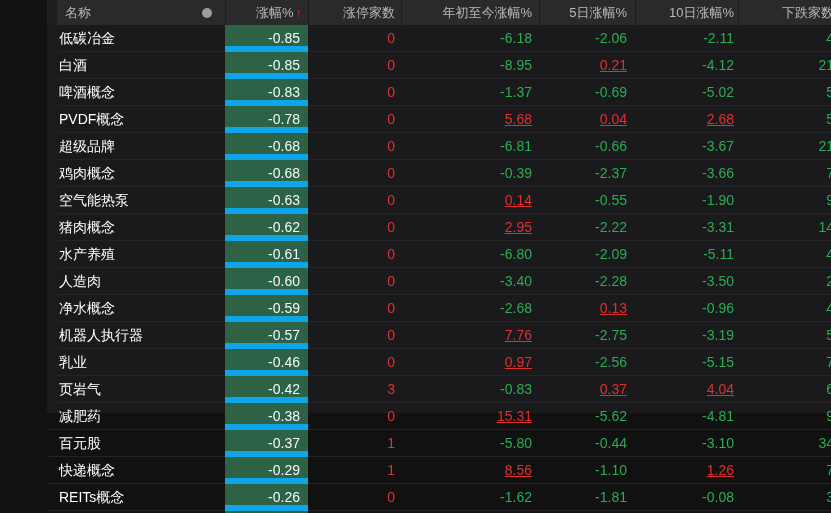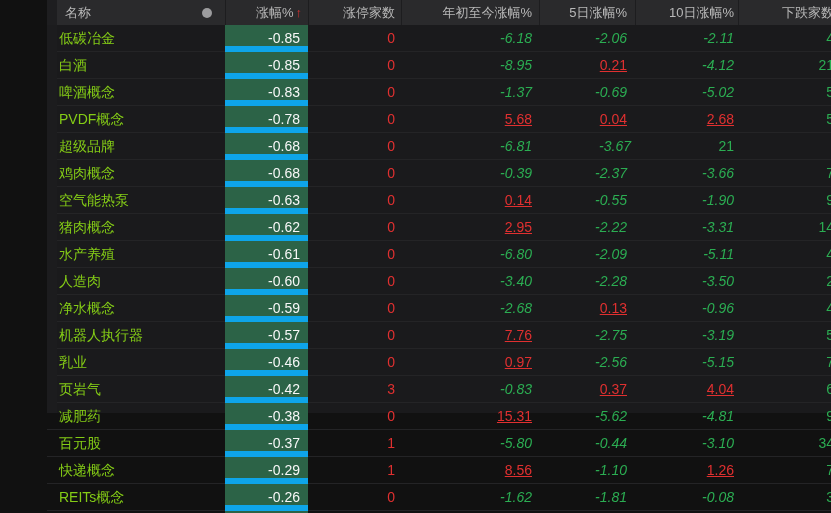--- a/index.html
+++ b/index.html
@@ -30,35 +30,35 @@
   .h-d10 { padding-right:4px; }
   .h-decl { padding-right:4px; }
   .arrow { color:var(--up-red,#e03030); margin-left:2px; font-size:13px; }
 
   
   .cell {
     height:27px; line-height:26px; box-sizing:border-box;
     border-bottom:1px solid #242426; white-space:nowrap; overflow:hidden;
     font-size:14px;
   }
-  .name { padding-left:12px; color:#84cc16; }
+  .name { padding-left:12px; color:#ffffff; }
   .num { text-align:right; }
   .change {
     background:var(--change-cell-bg,#2c6347);
     color:var(--change-cell-text,#f7f7f7);
     text-align:right; padding-right:8px;
     border-bottom:6px solid #0ea5e9;
   }
   .limit { color:var(--up-red,#e03030); padding-right:6px; }
   .ytd  { padding-right:7px; }
   .d5   { padding-right:8px; }
   .d10  { padding-right:4px; }
   .decl { color:var(--down-green,#2bad52); padding-right:4px; }
   .up { color:var(--up-red,#e03030);text-decoration:underline; }
-  .dn { color:var(--down-green,#2bad52);font-style:italic; }
+  .dn { color:var(--down-green,#2bad52); }
 
   
   .sliver { height:2px; position:relative; }
   .sliver-green { position:absolute; left:178px; top:0; width:83px; height:2px; background:var(--change-cell-bg,#2c6347); }
 
   
   .gutter { position:absolute; left:0; top:0; width:10px; height:100%; background:#1c1c1e; }
   .gutter-head { position:absolute; left:0; top:0; width:10px; height:25px; background:#1e1e20; }
 </style>
 </head>
@@ -128,20 +128,21 @@
     <div class="cell num decl">5</div>
     <div class="cell"></div>
   </div>
 
   <div class="grid-row row">
     <div class="cell name">超级品牌</div>
     <div class="cell"></div>
     <div class="cell change">-0.68</div>
     <div class="cell num limit">0</div>
     <div class="cell num ytd dn">-6.81</div>
+    <div class="cell num d5 dn">-0.66</div>
     <div class="cell num d10 dn">-3.67</div>
     <div class="cell num decl">21</div>
     <div class="cell"></div>
   </div>
 
   <div class="grid-row row">
     <div class="cell name">鸡肉概念</div>
     <div class="cell"></div>
     <div class="cell change">-0.68</div>
     <div class="cell num limit">0</div>

